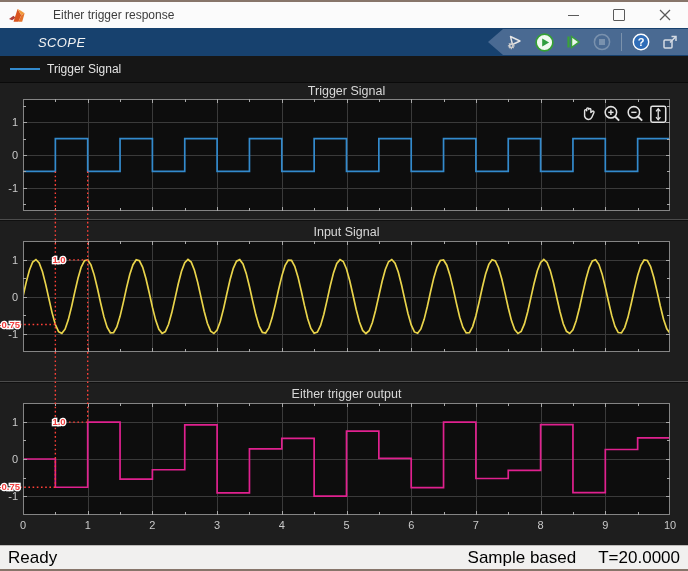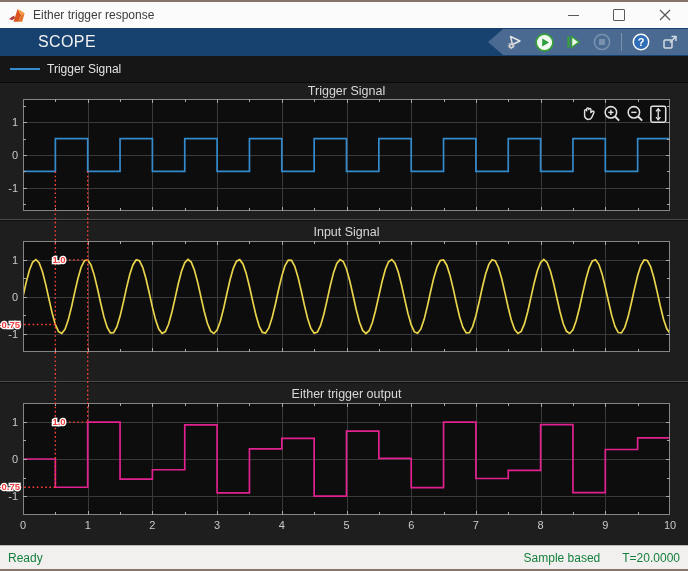--- a/index.html
+++ b/index.html
@@ -4,34 +4,34 @@
 <style>
   html,body{margin:0;padding:0;background:#4a4a4a;}
   .win{position:relative;width:688px;height:571px;overflow:hidden;
        font-family:"Liberation Sans",sans-serif;background:#1e1e1e;}
   .desktop-edge{position:absolute;left:0;width:688px;background:#87756a;}
   .desktop-edge.top{top:0;height:2px;}
   .desktop-edge.bottom{bottom:0;height:2px;}
 
   
   .titlebar{position:absolute;top:2px;left:0;width:688px;height:26px;background:#fbfbfb;
-            display:flex;align-items:center;}
+            display:flex;align-items:center;gap:20px;}
   .mlogo{margin-left:9px;display:flex;align-items:center;}
   .title{margin-left:7px;font-size:12px;color:#3c3c3c;}
   .winbtns{margin-left:auto;display:flex;height:100%;}
   .wbtn{width:46px;height:100%;border:0;background:transparent;display:flex;
         align-items:center;justify-content:center;padding:0;cursor:default;}
   .min-glyph{width:11px;height:0;border-top:1.4px solid #5a5a5a;display:block;}
   .max-glyph{width:10px;height:10px;border:1.3px solid #5a5a5a;display:block;border-radius:1px;}
 
   
   .ribbon{position:absolute;top:28px;left:0;width:688px;height:28px;background:#17416e;
           display:flex;align-items:center;}
-  .tab{color:#f2f2f2;font-size:16px;letter-spacing:.4px;padding:0 14px;height:100%;
-       display:flex;align-items:center;}
+  .tab{color:#f2f2f2;font-size:13px;letter-spacing:.4px;padding:0 14px;height:100%;
+       display:flex;align-items:center;font-style:italic;}
   .tab:first-child{margin-left:24px;}
   .toolpanel{position:absolute;right:0;top:1px;height:26px;width:200px;background:#4a6a92;
              clip-path:polygon(15px 0,100% 0,100% 100%,15px 100%,0 50%);
              display:flex;align-items:center;justify-content:flex-end;padding-right:6px;box-sizing:border-box;gap:5px;}
   .tbtn{width:24px;height:24px;border:0;background:transparent;padding:0;display:flex;
         align-items:center;justify-content:center;}
   .tb-divider{width:1px;height:18px;background:#7b92ac;margin:0 2px;}
 
   
   .legendbar{position:absolute;top:56px;left:0;width:688px;height:27px;background:#161616;
@@ -43,21 +43,21 @@
   
   .canvas{position:absolute;top:83px;left:0;width:688px;height:462px;background:#1e1e1e;}
   #scope-svg{position:absolute;top:0;left:0;}
   .hover-tools{position:absolute;top:20px;left:578px;display:flex;gap:1px;}
   .htool{width:22px;height:22px;display:flex;align-items:center;justify-content:center;
          background:transparent;border:0;padding:0;}
 
   
   .statusbar{position:absolute;top:545px;left:0;width:688px;height:24px;background:#f1f0ef;
              border-top:1px solid #bdbbb9;box-sizing:border-box;display:flex;align-items:center;
-             font-size:12px;color:#15803d;}
+             font-size:17px;color:#000000;}
   .status-left{margin-left:8px;}
   .status-right{margin-left:auto;display:flex;gap:22px;margin-right:8px;justify-content:flex-end;}
 </style>
 </head>
 <body>
 
 <div class="win">
   <div class="desktop-edge top"></div>
 
   <div class="titlebar">

